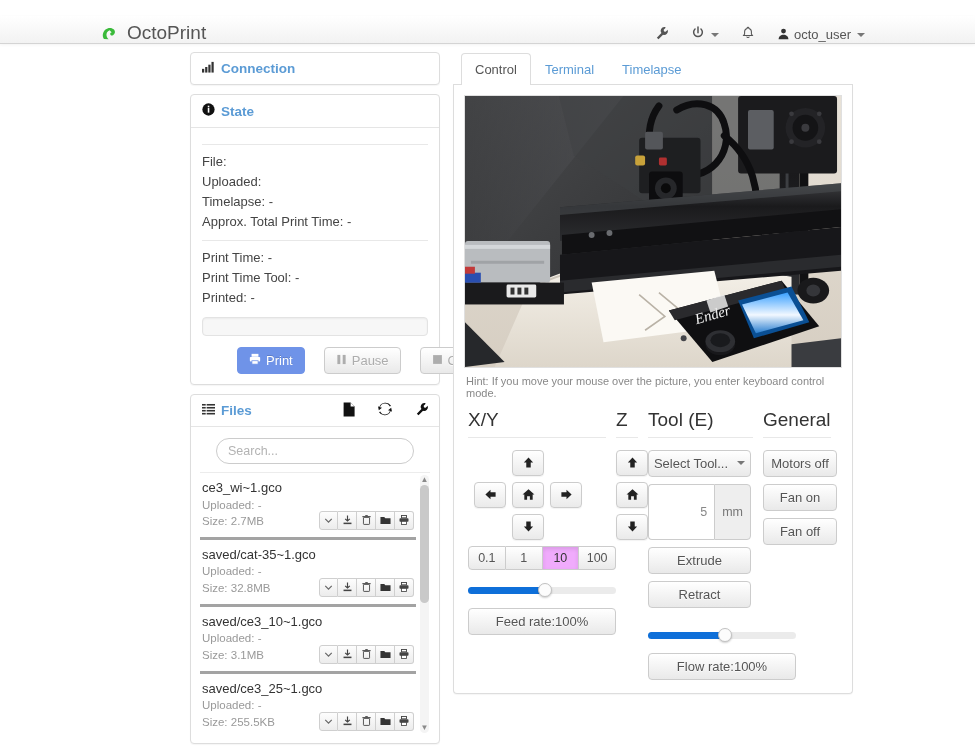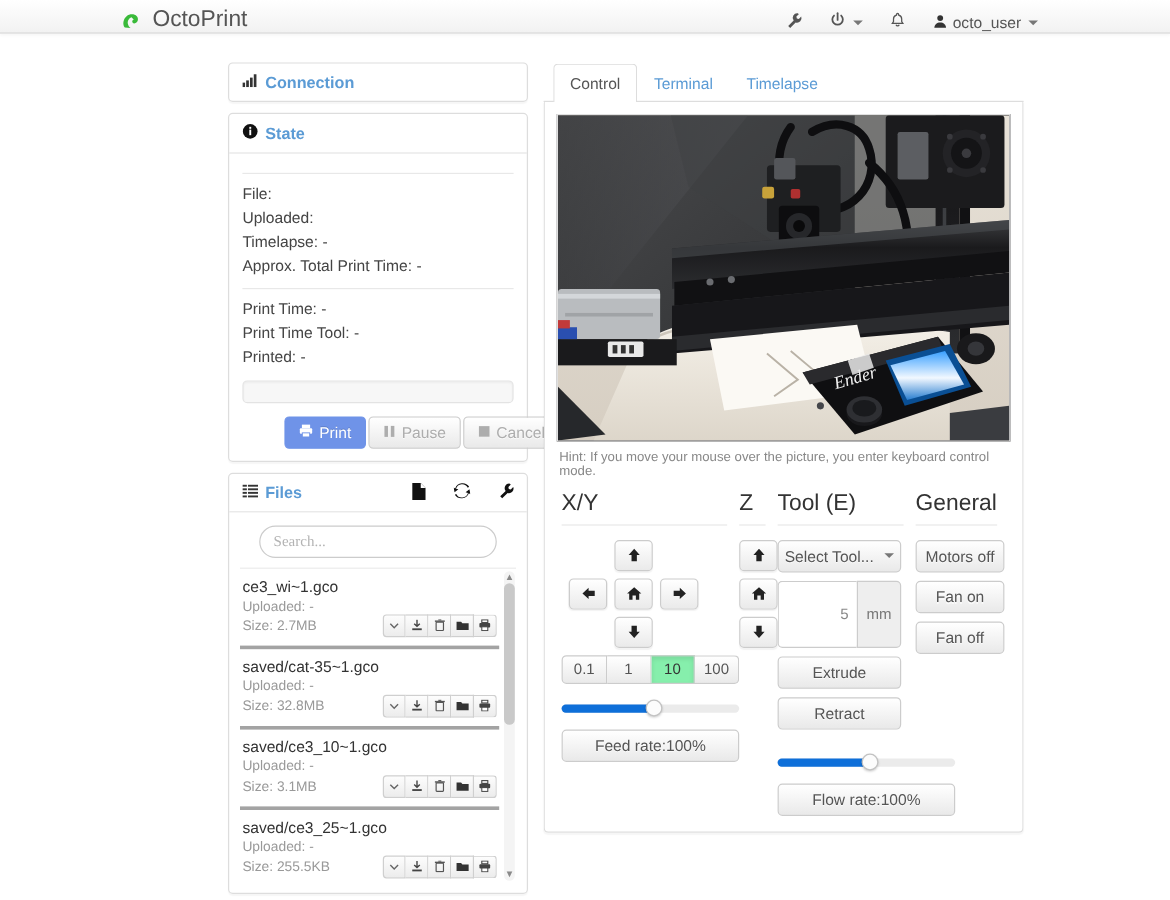--- a/index.html
+++ b/index.html
@@ -8,21 +8,21 @@
     width: 975px; height: 750px;
     background: #ffffff;
     font-family: "Liberation Sans", sans-serif;
     font-size: 13px;
     color: #333333;
     overflow: hidden;
   }
 
   
   .navbar {
-    position: absolute; left: 0; top: 0;
+    position: absolute; left: 0; top: 16px;
     width: 975px; height: 28px;
     background: linear-gradient(to bottom, #ffffff 0%, #f2f2f2 100%);
     border-bottom: 1px solid #d4d4d4;
     box-shadow: 0 1px 3px rgba(0,0,0,0.05);
   }
   .nav-inner {
     position: relative;
     width: 785px; margin: 0 auto; height: 39px;
   }
   .brand {
@@ -99,21 +99,21 @@
   
   .state-line { line-height: 1.55; color: #444; font-size: 13px; }
   .state-line b { color: #1a1a1a; }
   .hr { border-top: 1px solid #e8e8e8; margin: 7px 0; }
   .progbar {
     height: 19px; background: #f7f7f7;
     border: 1px solid #e3e3e3; border-radius: 4px;
     margin-top: 9px; margin-bottom: 11px;
     box-shadow: inset 0 1px 2px rgba(0,0,0,0.05);
   }
-  .btn-row { display: flex; gap: 2px; padding-left: 35px; }
+  .btn-row { display: flex; gap: 19px; padding-left: 35px; }
 
   
   .btn {
     display: inline-flex; align-items: center; justify-content: center;
     gap: 5px;
     padding: 5px 11px;
     font-size: 13px;
     border: 1px solid #cccccc;
     border-radius: 4px;
     background: linear-gradient(to bottom, #ffffff 0%, #e9e9e9 100%);
@@ -133,21 +133,21 @@
 
   
   .search-wrap { padding: 2px 0 8px 0; display: flex; justify-content: center; }
   .search-input {
     width: 198px;
     padding: 5px 11px;
     border: 1px solid #cccccc;
     border-radius: 14px;
     font-size: 12.5px;
     color: #1d4ed8;
-    font-family: Liberation Serif, serif;
+    font-family: Liberation Sans, sans-serif;
     outline: none;
     background: #fff;
   }
   .search-input::placeholder { color: #b3b3b3; }
 
   .file-list {
     position: relative;
     height: 262px;
     overflow: hidden;
     border-top: 1px solid #ececec;
@@ -287,21 +287,21 @@
     font-size: 12.5px;
     border: 1px solid #cccccc;
     border-left-width: 0;
     background: linear-gradient(to bottom, #ffffff 0%, #eaeaea 100%);
     color: #555;
     cursor: pointer;
   }
   .step:first-child { border-left-width: 1px; border-radius: 4px 0 0 4px; }
   .step:last-child { border-radius: 0 4px 4px 0; }
   .step.active {
-    background: #86efac;
+    background: #f0abfc;
     color: #333;
     box-shadow: inset 0 2px 4px rgba(0,0,0,0.1);
   }
 
   .slider { position: relative; width: 148px; height: 14px; margin-top: 13px; }
   .slider-track {
     position: absolute; top: 4px; left: 0;
     width: 100%; height: 7px;
     background: #ebebeb;
     border-radius: 4px;

